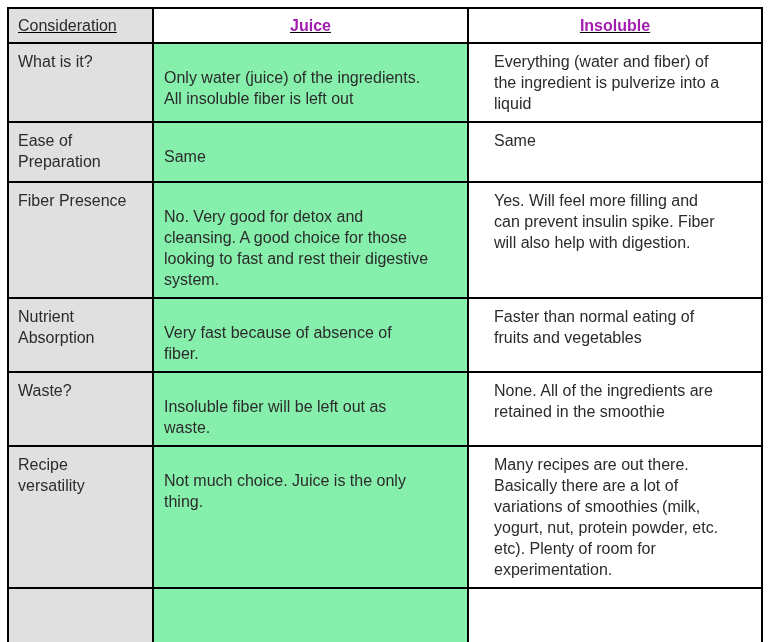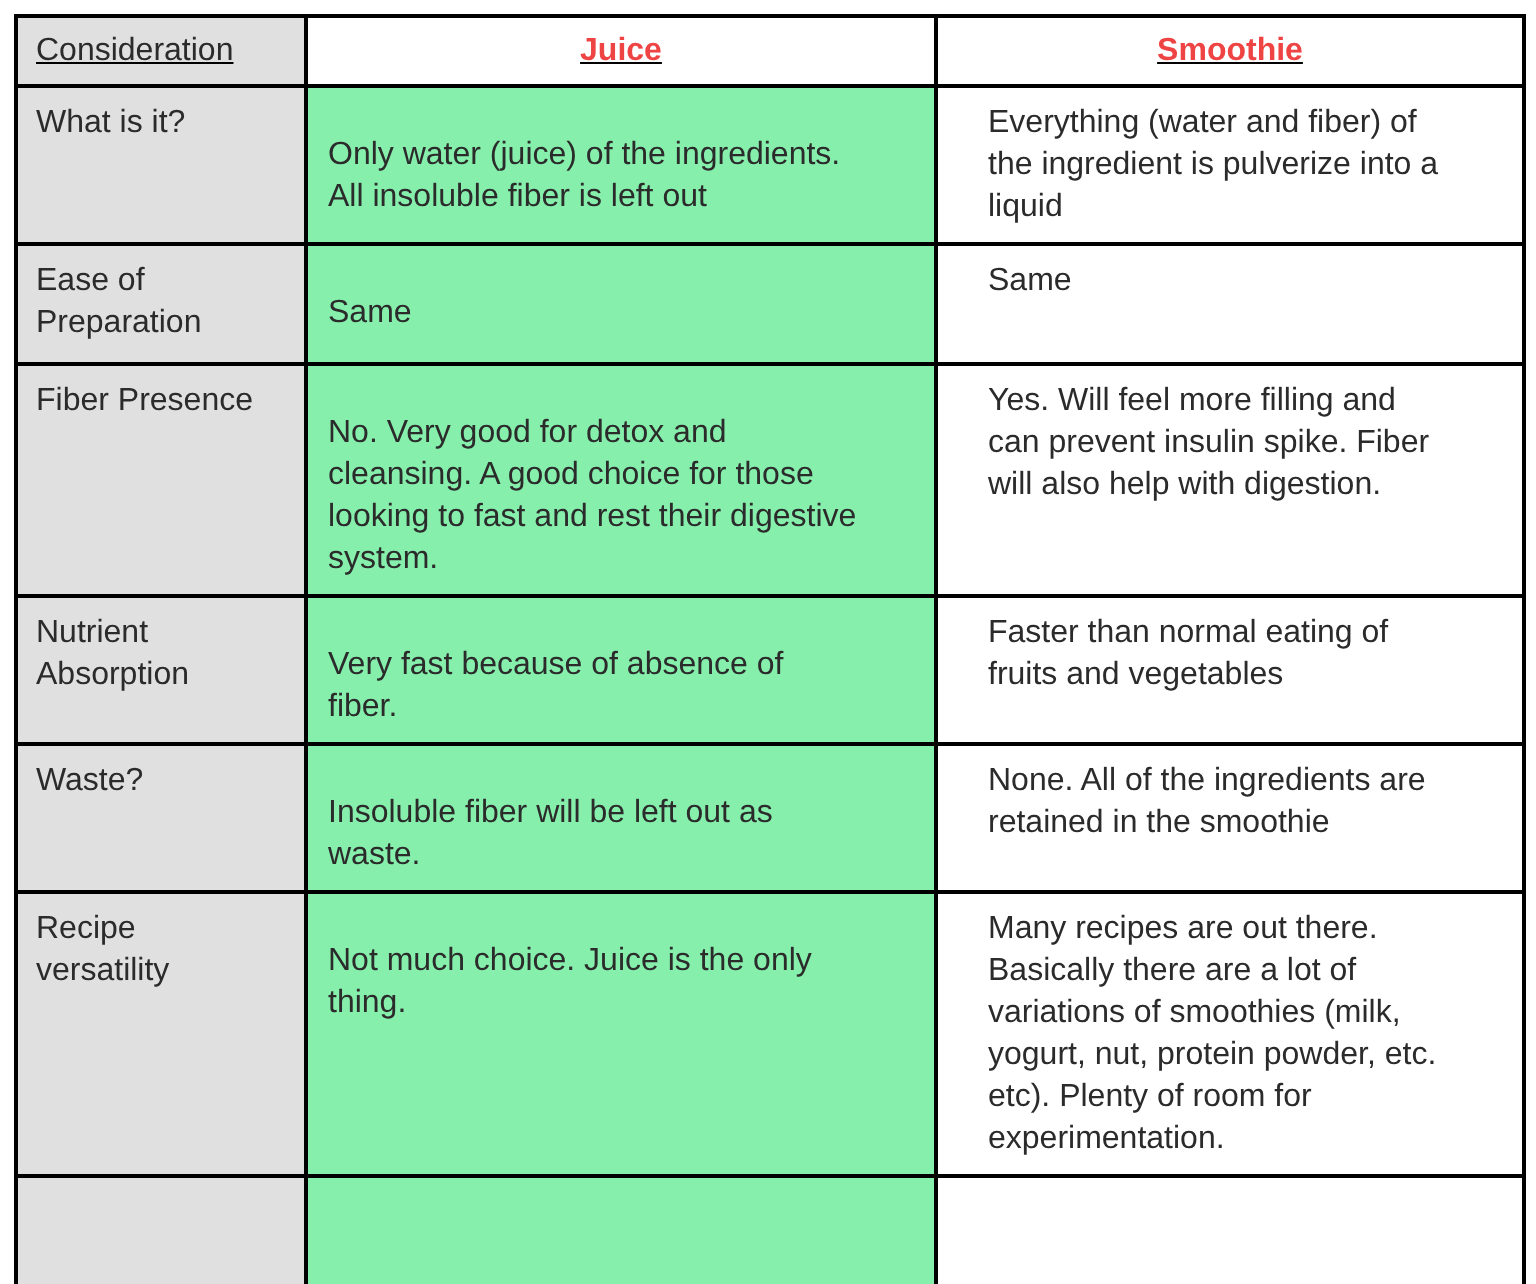--- a/index.html
+++ b/index.html
@@ -33,21 +33,21 @@
   }
   
   .label-cell {
     background: #e0e0e0;
     padding: 7px 17px 7px 9px;
   }
   
   th.head-product {
     font-weight: 700;
     text-align: center;
-    color: #ef4444;
+    color: #a21caf;
     padding: 6px 8px;
     background: #ffffff;
   }
   th.head-label {
     font-weight: 400;
     text-align: left;
     background: #e0e0e0;
     padding: 6px 10px 6px 9px;
   }
   
@@ -72,21 +72,21 @@
   <table class="comparison">
     <colgroup>
       <col class="c-label">
       <col class="c-juice">
       <col class="c-smoothie">
     </colgroup>
     <tbody>
       <tr class="r-head">
         <th class="head-label">Consideration</th>
         <th class="head-product">Juice</th>
-        <th class="head-product">Smoothie</th>
+        <th class="head-product">Insoluble</th>
       </tr>
       <tr class="r-0">
         <td class="label-cell">What is it?</td>
         <td class="juice-cell">Only water (juice) of the ingredients. All insoluble fiber is left out</td>
         <td class="smoothie-cell">Everything (water and fiber) of the ingredient is pulverize into a liquid</td>
       </tr>
       <tr class="r-1">
         <td class="label-cell">Ease of Preparation</td>
         <td class="juice-cell">Same</td>
         <td class="smoothie-cell">Same</td>

